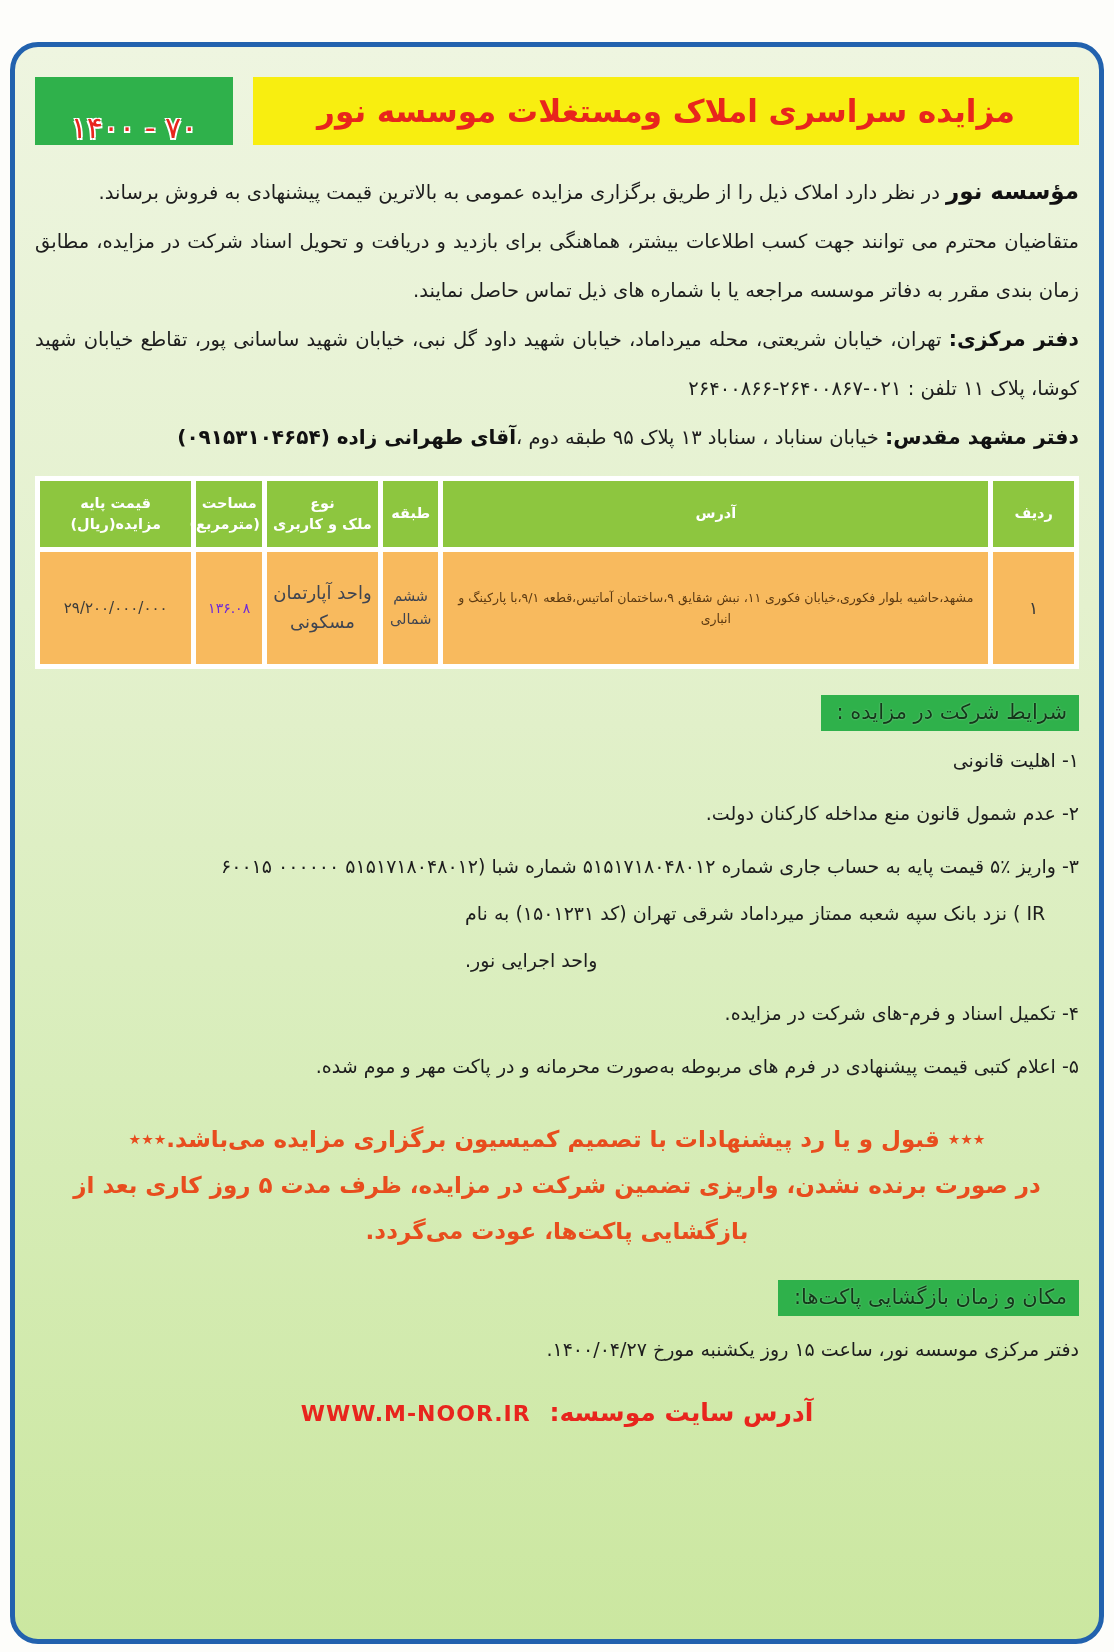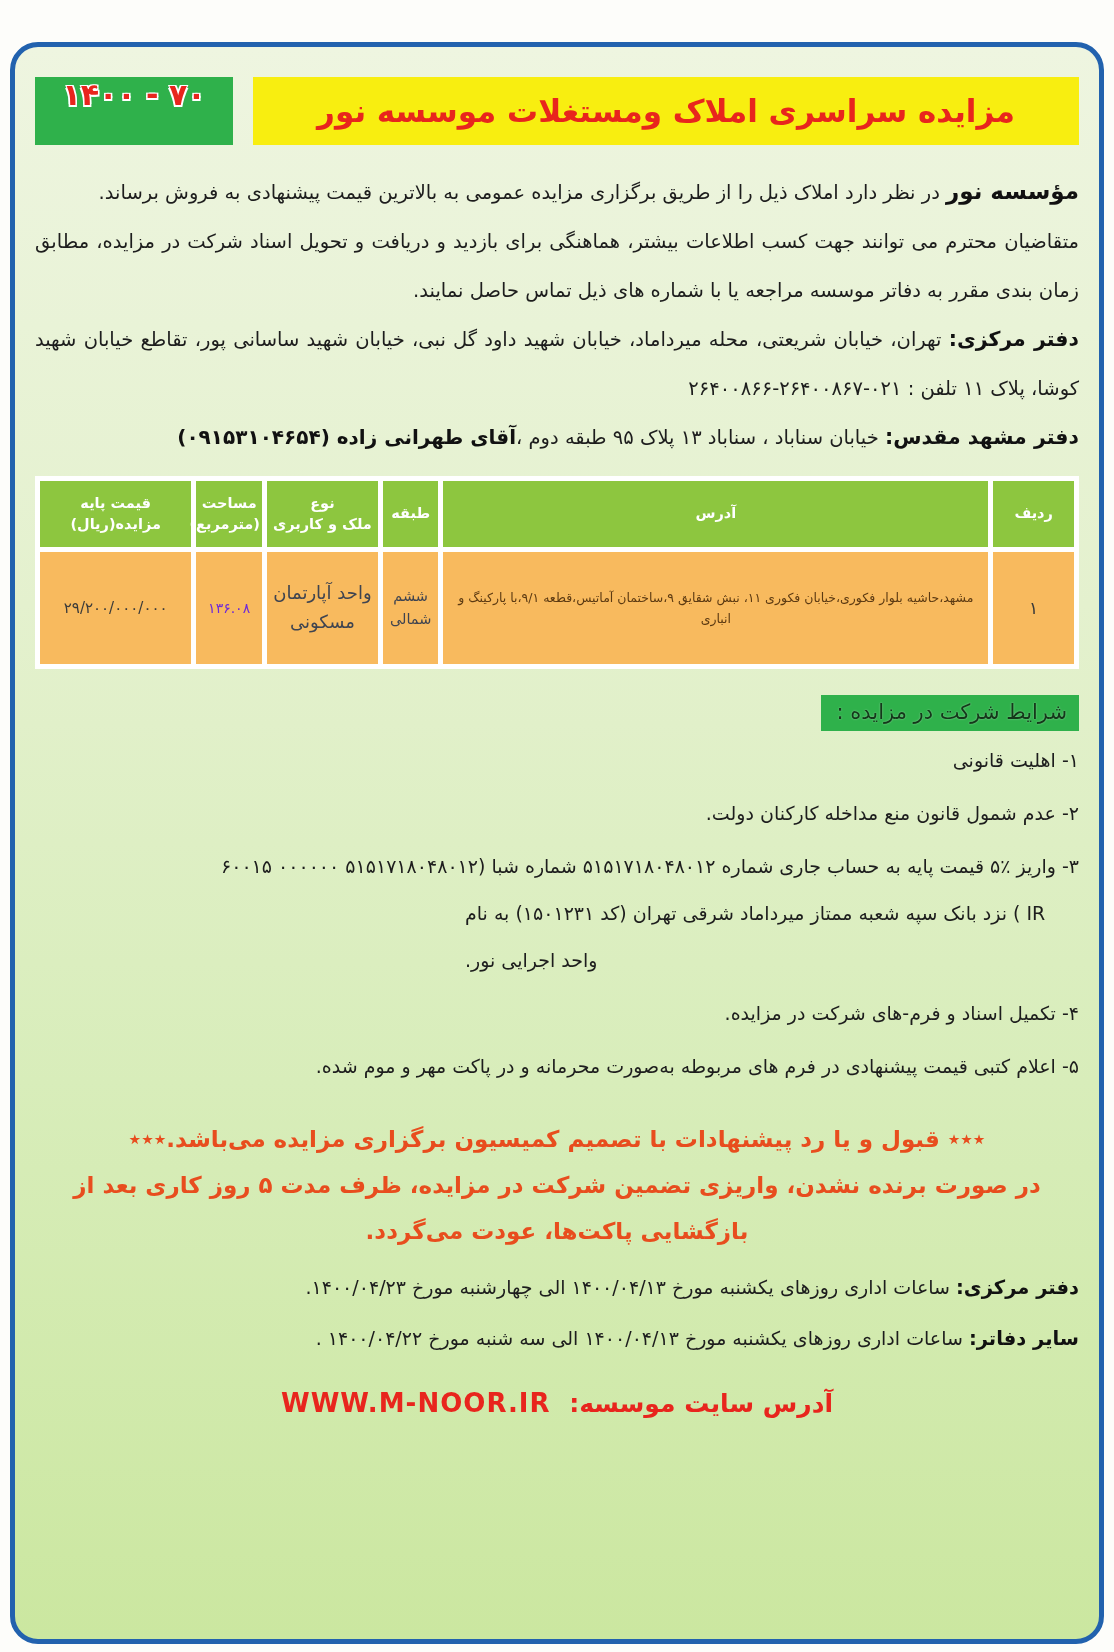--- a/index.html
+++ b/index.html
@@ -34,23 +34,23 @@
     color:#e8251d;
     font-weight:bold;
     font-size:31px;
     display:flex; align-items:center; justify-content:center;
     letter-spacing:0;
   }
   .code-box {
     flex:0 0 198px;
     background:#2fb14b;
     color:#e8251d;
-    font-weight:bold;
+    font-weight:normal;
     font-size:30px;
-    display:flex; align-items:flex-start; justify-content:center;
+    display:flex; align-items:flex-end; justify-content:center;
     text-shadow:-1.5px -1.5px 0 #fff, 1.5px -1.5px 0 #fff, -1.5px 1.5px 0 #fff, 1.5px 1.5px 0 #fff;
     direction:rtl;
   }
   
   .intro-block { margin-top:22px; color:#1d1d1d; }
   .para {
     font-size:19.5px;
     line-height:49px;
     text-align:justify;
     color:#1d1d1d;
@@ -133,21 +133,21 @@
   .sched-block { margin-top:8px; }
   
   .footer-line {
     margin-top:24px;
     text-align:center;
     font-weight:bold;
     font-size:25px;
     color:#e8251d;
     direction:rtl;
   }
-  .site-url { font-size:26px; letter-spacing:1px; margin-right:10px; display:inline-block; direction:ltr; }
+  .site-url { font-size:22px; letter-spacing:1px; margin-right:10px; display:inline-block; direction:ltr; }
 </style>
 </head>
 <body>
 
 <div class="canvas">
   <div class="sheet">
 
     <div class="titlebar">
       <div class="title-strip">
         <span>مزایده سراسری املاک ومستغلات موسسه نور</span>
@@ -210,26 +210,28 @@
       <div class="cond-item">۵- اعلام کتبی قیمت پیشنهادی در فرم های مربوطه به‌صورت محرمانه و در پاکت مهر و موم شده.</div>
     </div>
 
     <div class="notice">
       <div class="notice-line">٭٭٭ قبول و یا رد پیشنهادات با تصمیم کمیسیون برگزاری مزایده می‌باشد.٭٭٭</div>
       <div class="notice-line">در صورت برنده نشدن، واریزی تضمین شرکت در مزایده، ظرف مدت ۵ روز کاری بعد از</div>
       <div class="notice-line">بازگشایی پاکت‌ها، عودت می‌گردد.</div>
     </div>
 
     <div>
+    </div>
+
+    <div>
+      <div class="green-label">مکان و زمان بازگشایی پاکت‌ها:</div>
       <div class="sched-block">
-        <div class="sched-line"><span class="office-label">دفتر مرکزی:</span><span> ساعات اداری روزهای یکشنبه مورخ ۱۴۰۰/۰۴/۱۳ الی چهارشنبه مورخ ۱۴۰۰/۰۴/۲۳.</span></div>
-        <div class="sched-line"><span class="office-label">سایر دفاتر:</span><span> ساعات اداری روزهای یکشنبه مورخ ۱۴۰۰/۰۴/۱۳ الی  سه شنبه مورخ ۱۴۰۰/۰۴/۲۲ .</span></div>
+        <div class="sched-line">دفتر مرکزی موسسه نور، ساعت ۱۵ روز یکشنبه مورخ ۱۴۰۰/۰۴/۲۷.</div>
       </div>
     </div>
-
 
     <div class="footer-line">
       <span>آدرس سایت موسسه:</span>
       <span class="site-url">WWW.M-NOOR.IR</span>
     </div>
 
   </div>
 </div>
 
 </body></html>

